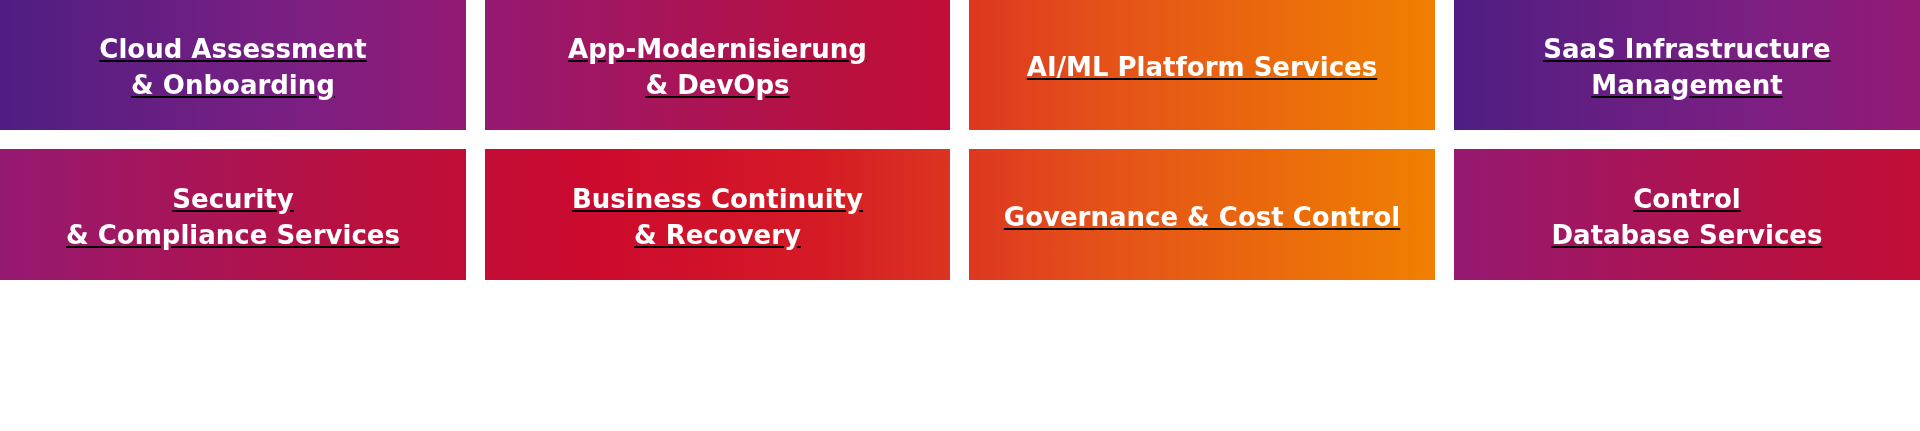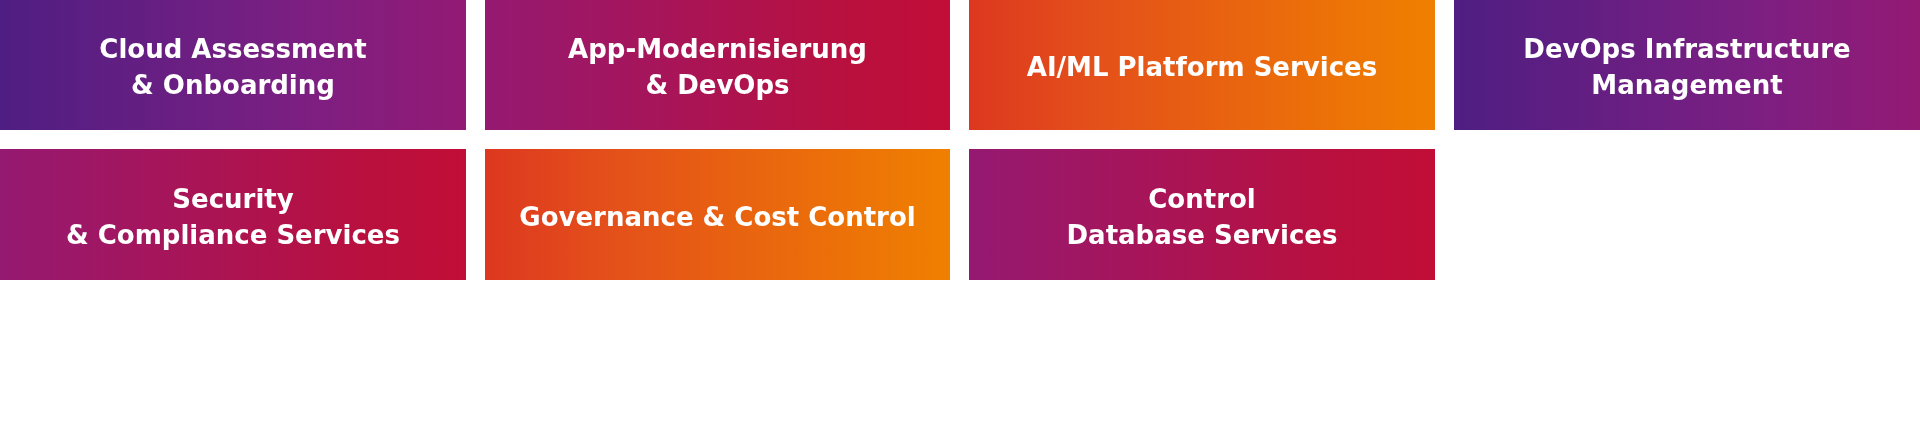--- a/index.html
+++ b/index.html
@@ -18,20 +18,21 @@
       position: absolute;
       left: 0;
       top: 0;
       width: 1920px;
       height: 365px;
       display: grid;
       grid-template-columns: 466px 465px 466px 466px;
       grid-template-rows: 130px 131px 131px;
       column-gap: 19px;
       row-gap: 19px;
+      text-decoration: underline;
     }
     .tile {
       position: relative;
       display: flex;
       align-items: center;
       justify-content: center;
       text-align: center;
       color: #ffffff;
       font-weight: bold;
       font-size: 26px;
@@ -74,26 +75,30 @@
   </div>
   <div class="tile col-2">
     <span class="tile-text">App-Modernisierung
 &amp; DevOps</span>
   </div>
   <div class="tile col-4">
     <span class="tile-text">AI/ML Platform Services</span>
   </div>
 
   <div class="tile col-1">
-    <span class="tile-text">DevOps Infrastructure
+    <span class="tile-text">SaaS Infrastructure
 Management</span>
   </div>
   <div class="tile col-2">
     <span class="tile-text">Security
 &amp; Compliance Services</span>
+  </div>
+  <div class="tile col-3">
+    <span class="tile-text">Business Continuity
+&amp; Recovery</span>
   </div>
   <div class="tile col-4">
     <span class="tile-text">Governance &amp; Cost Control</span>
   </div>
 
   <div class="tile col-2 row-3">
     <span class="tile-text">Control
 Database Services</span>
   </div>
 </div>

